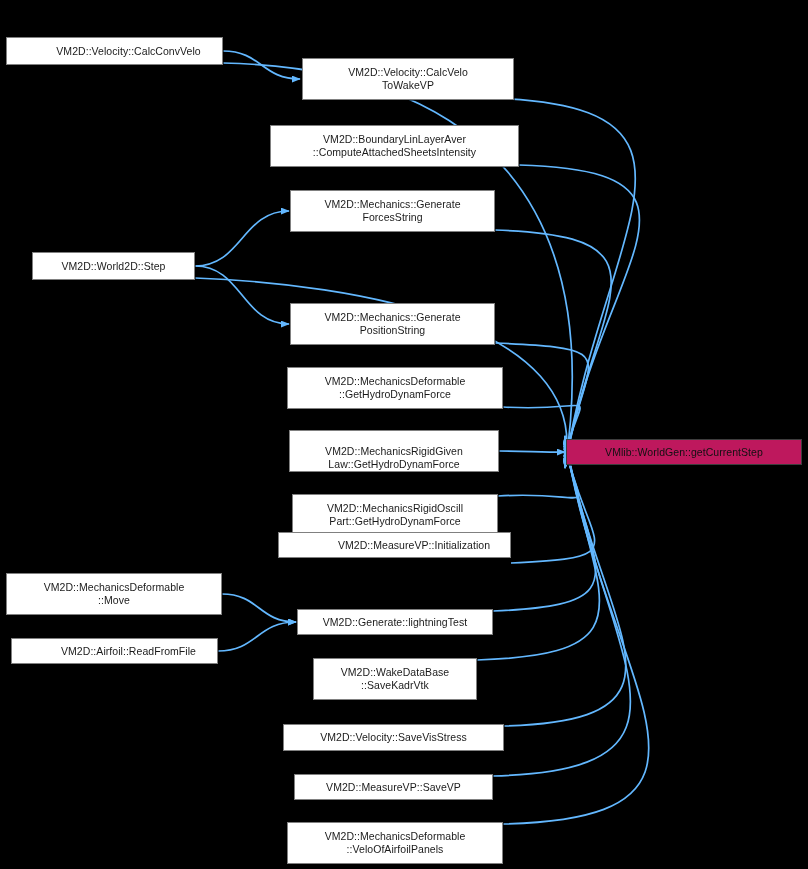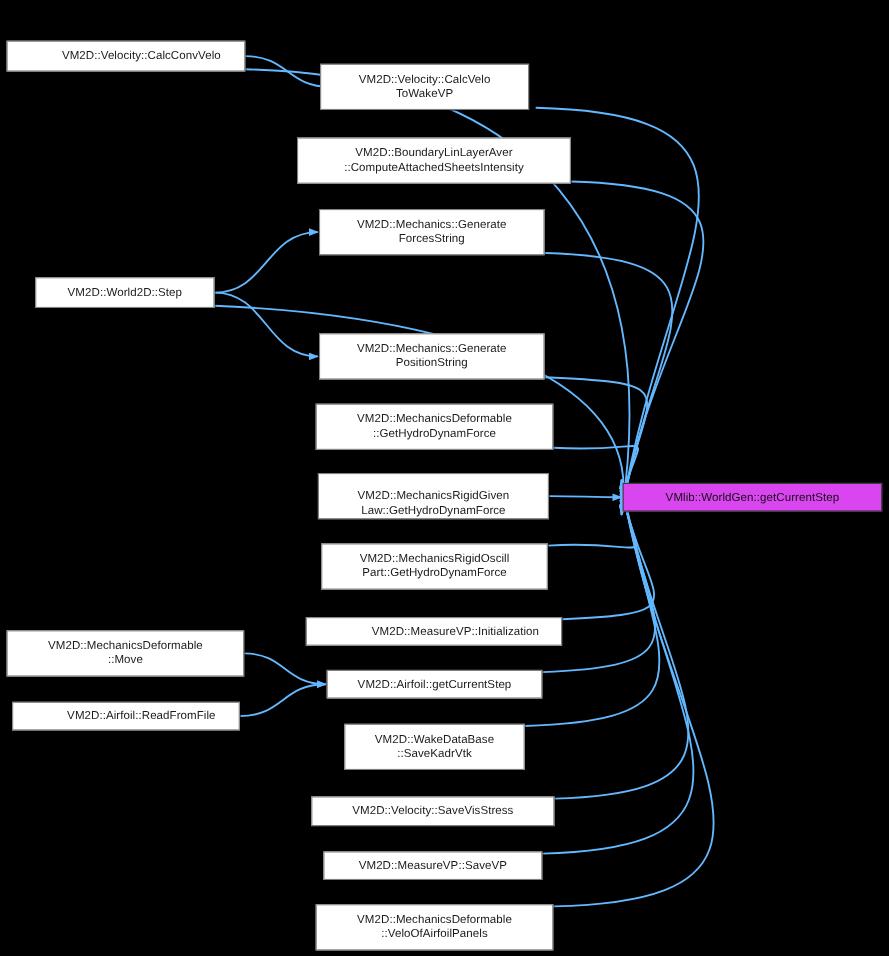--- a/index.html
+++ b/index.html
@@ -33,21 +33,21 @@
     letter-spacing: 0.05px;
     display: flex;
     align-items: center;
     justify-content: center;
     text-align: center;
     white-space: pre-line;
     box-shadow: 1px 1px 0 0 rgba(0,0,0,0.55);
     z-index: 5;
   }
   .node.target {
-    background: #d946ef;
+    background: #be185d;
     border: 1px solid #3d3d3d;
     color: #111111;
   }
   .node span { display: block; padding: 0 3px; }
 </style>
 </head>
 <body>
 
 <div id="canvas">
   <svg class="edges" viewBox="0 0 808 869">
@@ -74,39 +74,39 @@
         <path d="M218,651 C257,651 257,622 296,622" marker-end="url(#arrow)"></path>
         <path d="M493,611 C646.0232558139535,605 589.2790697674419,572.7302325581395 565,441.8" marker-end="url(#arrow)"></path>
         <path d="M477,660 C657.8604651162791,654 592.7255813953489,599.7986046511628 565,438.38" marker-end="url(#arrow)"></path>
         <path d="M504,726 C713.1860465116279,720 596.2325581395348,628.4418604651163 565,436" marker-end="url(#arrow)"></path>
         <path d="M493,776 C726.6046511627907,770 599.2558139534884,655.1860465116279 565,436" marker-end="url(#arrow)"></path>
         <path d="M503,824 C763.953488372093,818 602.6418604651162,685.1395348837209 565,436" marker-end="url(#arrow)"></path>
       </g>
   </svg>
   <div id="node-layer">
       <div class="node" style="left: 6px; top: 37px; width: 217px; height: 28px; padding-left: 28px;"><span>VM2D::Velocity::CalcConvVelo</span></div>
-      <div class="node" style="left: 291px; top: 58px; width: 190px; height: 42px;"><span>VM2D::Velocity::CalcVelo
+      <div class="node" style="left: 302px; top: 58px; width: 212px; height: 42px;"><span>VM2D::Velocity::CalcVelo
 ToWakeVP</span></div>
       <div class="node" style="left: 270px; top: 125px; width: 249px; height: 42px;"><span>VM2D::BoundaryLinLayerAver
 ::ComputeAttachedSheetsIntensity</span></div>
       <div class="node" style="left: 290px; top: 190px; width: 205px; height: 42px;"><span>VM2D::Mechanics::Generate
 ForcesString</span></div>
       <div class="node" style="left: 32px; top: 252px; width: 163px; height: 28px;"><span>VM2D::World2D::Step</span></div>
       <div class="node" style="left: 290px; top: 303px; width: 205px; height: 42px;"><span>VM2D::Mechanics::Generate
 PositionString</span></div>
       <div class="node" style="left: 287px; top: 367px; width: 216px; height: 42px;"><span>VM2D::MechanicsDeformable
 ::GetHydroDynamForce</span></div>
       <div class="node" style="left: 289px; top: 430px; width: 210px; height: 42px; align-items: flex-end;"><span>VM2D::MechanicsRigidGiven
 Law::GetHydroDynamForce</span></div>
       <div class="node" style="left: 292px; top: 494px; width: 206px; height: 42px;"><span>VM2D::MechanicsRigidOscill
 Part::GetHydroDynamForce</span></div>
-      <div class="node" style="left: 278px; top: 561px; width: 233px; height: 26px; padding-left: 39px;"><span>VM2D::MeasureVP::Initialization</span></div>
+      <div class="node" style="left: 278px; top: 532px; width: 233px; height: 26px; padding-left: 39px;"><span>VM2D::MeasureVP::Initialization</span></div>
       <div class="node" style="left: 6px; top: 573px; width: 216px; height: 42px;"><span>VM2D::MechanicsDeformable
 ::Move</span></div>
-      <div class="node" style="left: 297px; top: 609px; width: 196px; height: 26px;"><span>VM2D::Airfoil::getCurrentStep</span></div>
+      <div class="node" style="left: 297px; top: 609px; width: 196px; height: 26px;"><span>VM2D::Generate::lightningTest</span></div>
       <div class="node" style="left: 11px; top: 638px; width: 207px; height: 26px; padding-left: 28px;"><span>VM2D::Airfoil::ReadFromFile</span></div>
       <div class="node" style="left: 313px; top: 658px; width: 164px; height: 42px;"><span>VM2D::WakeDataBase
 ::SaveKadrVtk</span></div>
       <div class="node" style="left: 283px; top: 724px; width: 221px; height: 27px;"><span>VM2D::Velocity::SaveVisStress</span></div>
       <div class="node" style="left: 294px; top: 774px; width: 199px; height: 26px;"><span>VM2D::MeasureVP::SaveVP</span></div>
       <div class="node" style="left: 287px; top: 822px; width: 216px; height: 42px;"><span>VM2D::MechanicsDeformable
 ::VeloOfAirfoilPanels</span></div>
       <div class="node target" style="left: 566px; top: 439px; width: 236px; height: 26px;"><span>VMlib::WorldGen::getCurrentStep</span></div>
     </div>
 </div>

